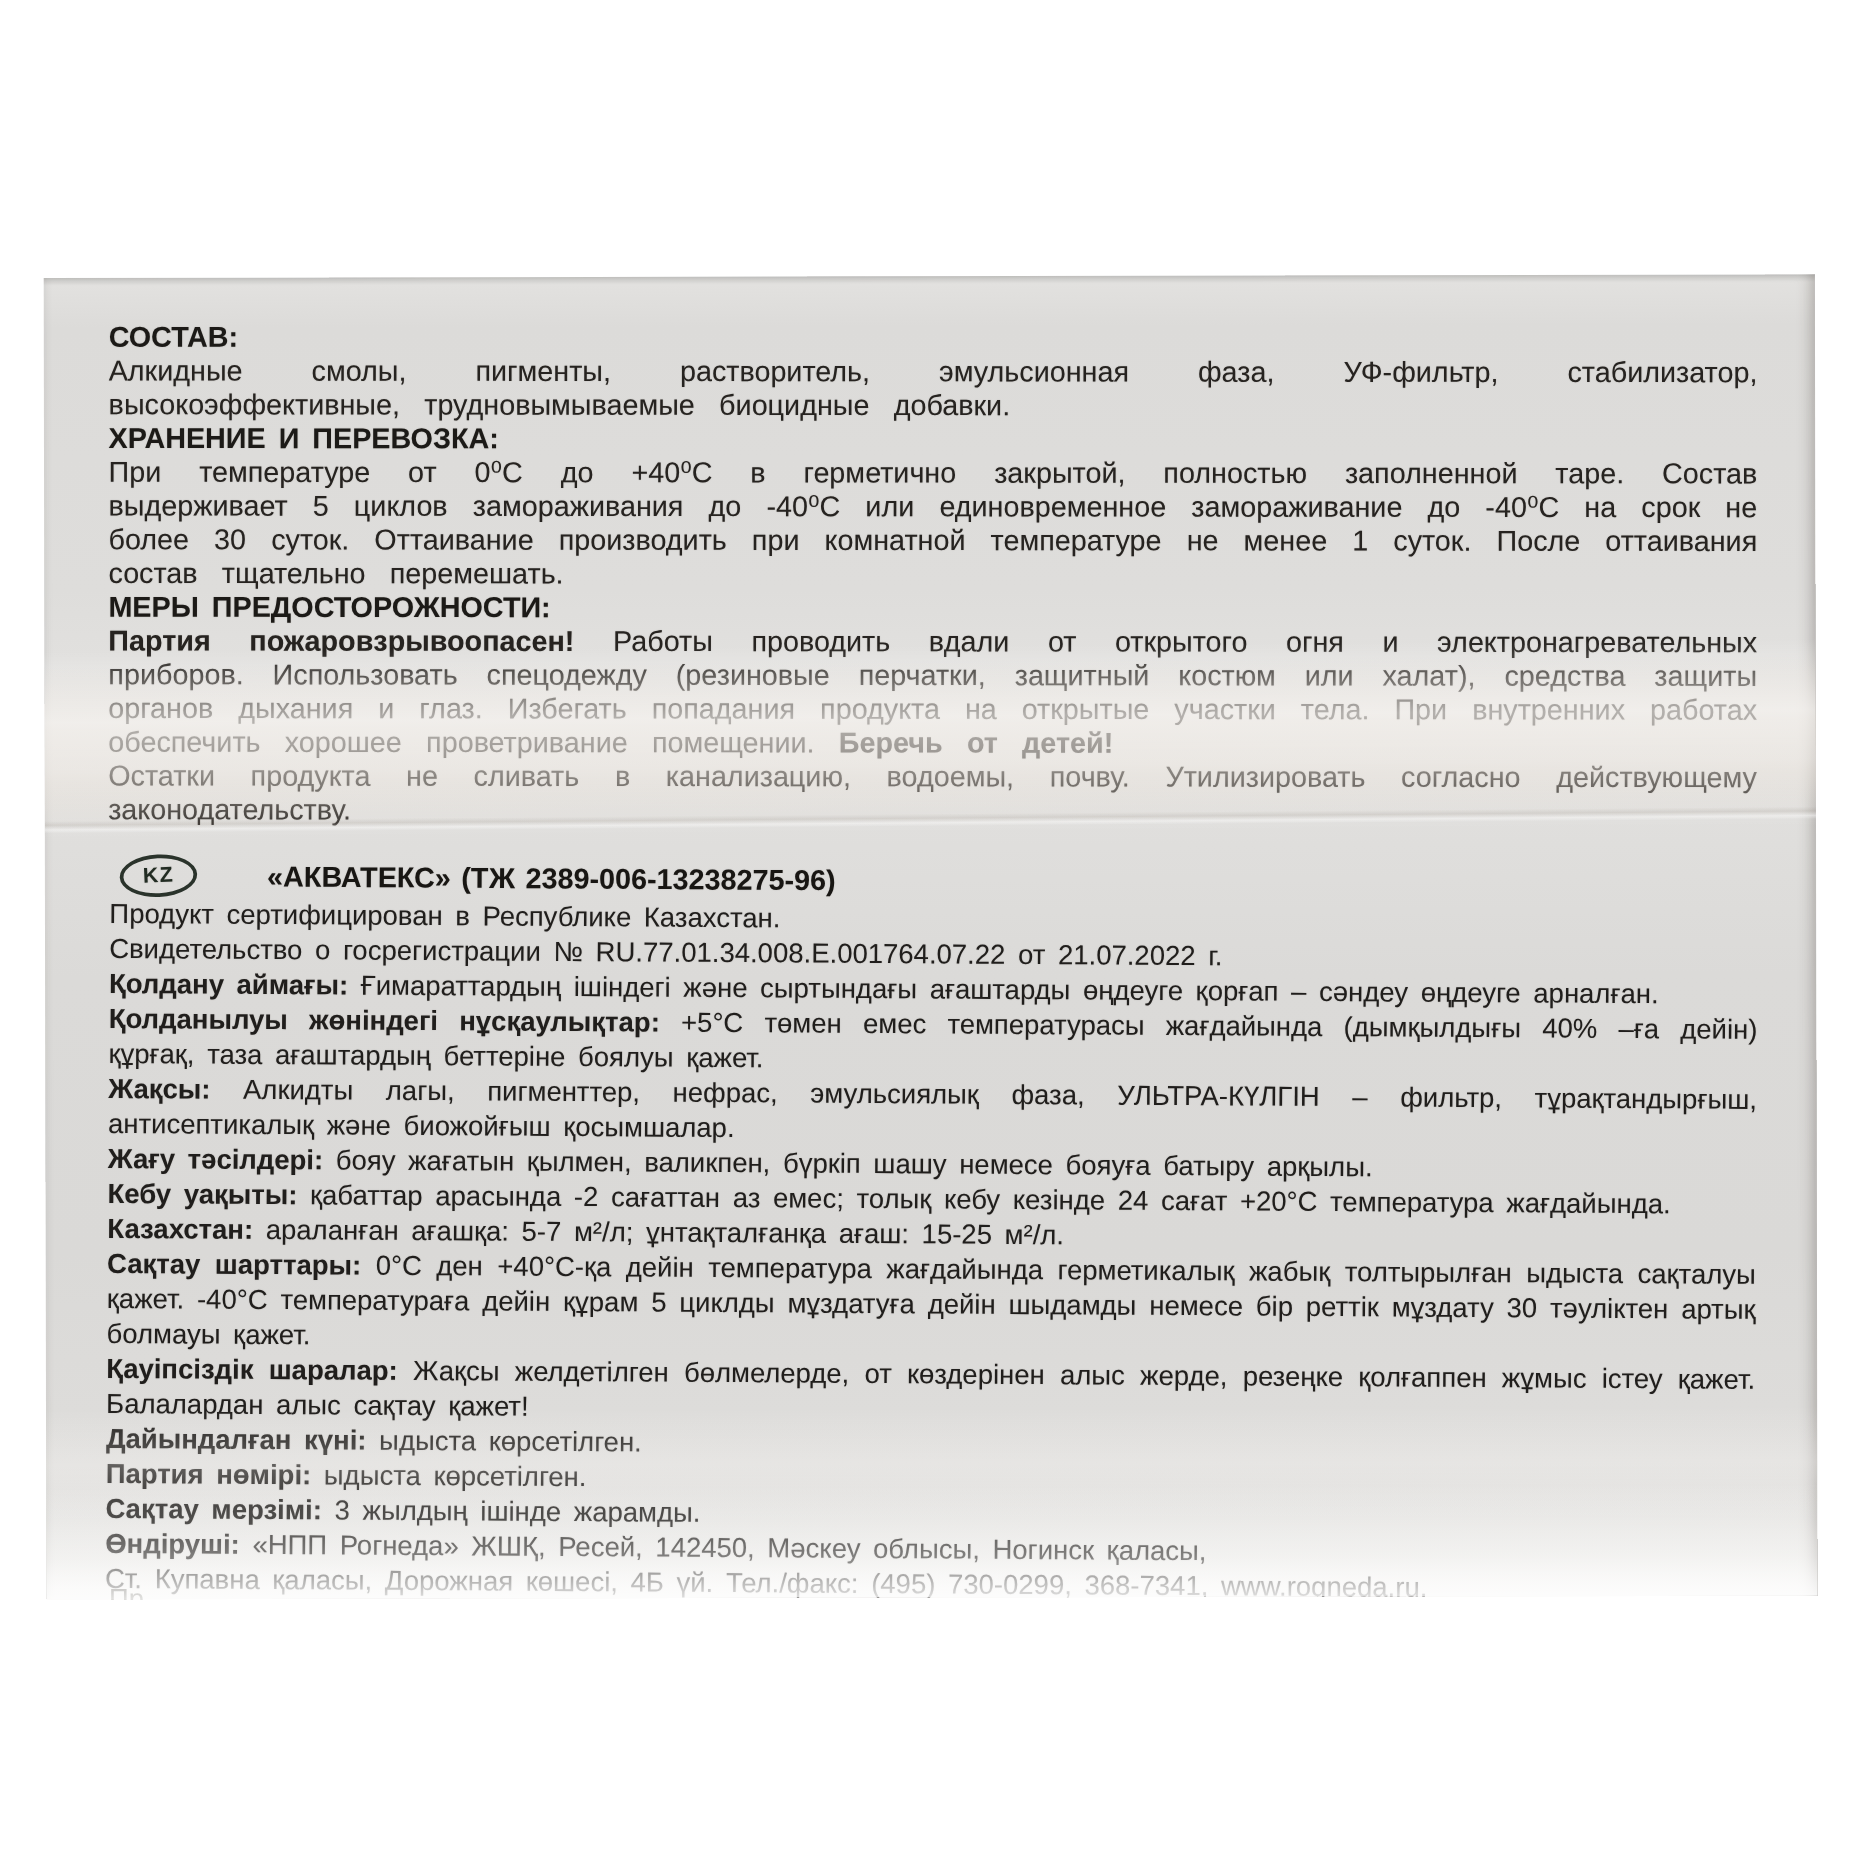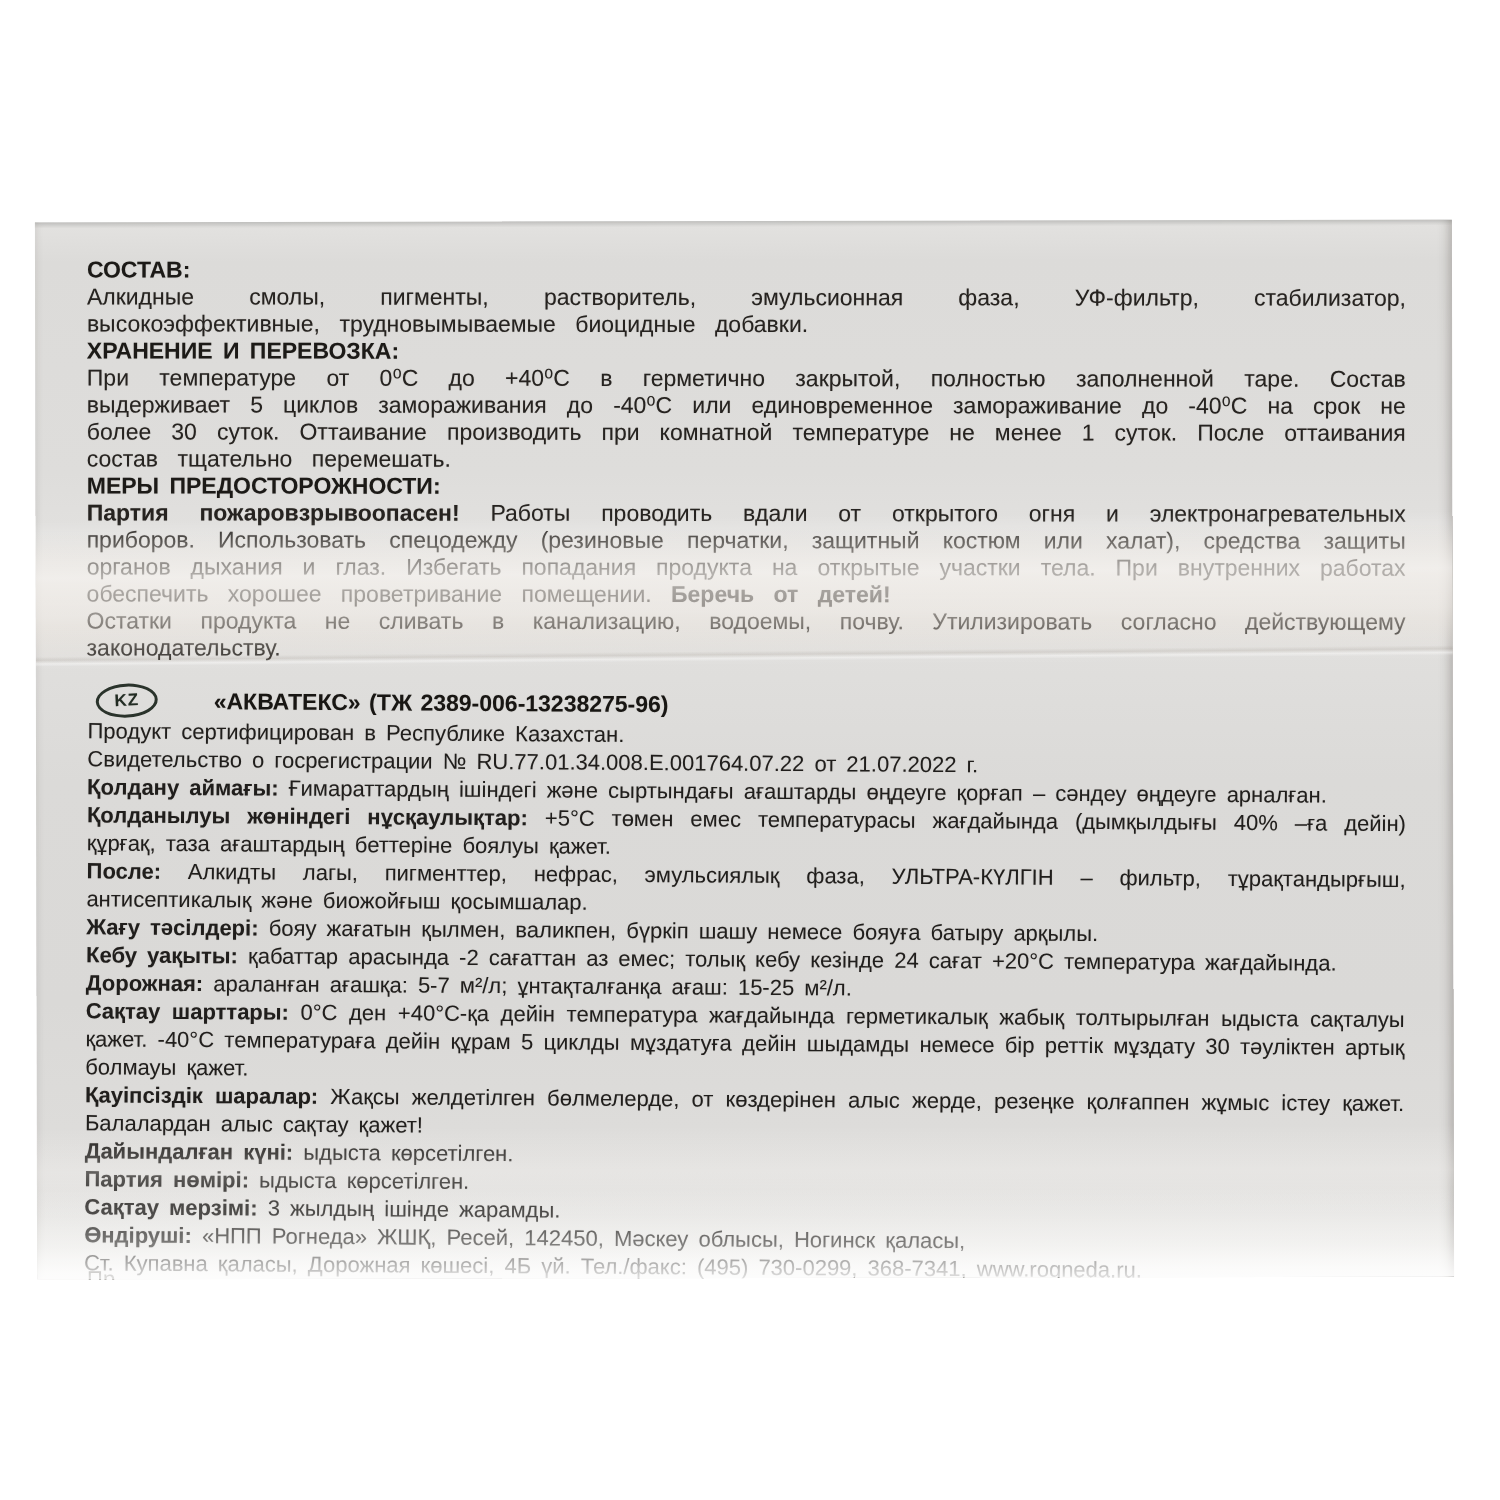--- a/index.html
+++ b/index.html
@@ -159,33 +159,33 @@
 
       <p class="para">
         <b class="lead">Қолдану аймағы:</b>
         <span>Ғимараттардың ішіндегі және сыртындағы ағаштарды өңдеуге қорғап – сәндеу өңдеуге арналған.</span>
       </p>
       <p class="para">
         <b class="lead">Қолданылуы жөніндегі нұсқаулықтар:</b>
         <span>+5°С төмен емес температурасы жағдайында (дымқылдығы 40% –ға дейін) құрғақ, таза ағаштардың беттеріне боялуы қажет.</span>
       </p>
       <p class="para">
-        <b class="lead">После:</b>
+        <b class="lead">Жақсы:</b>
         <span>Алкидты лагы, пигменттер, нефрас, эмульсиялық фаза, УЛЬТРА-КҮЛГІН – фильтр, тұрақтандырғыш, антисептикалық және биожойғыш қосымшалар.</span>
       </p>
       <p class="para">
         <b class="lead">Жағу тәсілдері:</b>
         <span>бояу жағатын қылмен, валикпен, бүркіп шашу немесе бояуға батыру арқылы.</span>
       </p>
       <p class="para">
         <b class="lead">Кебу уақыты:</b>
         <span>қабаттар арасында -2 сағаттан аз емес; толық кебу кезінде 24 сағат +20°С температура жағдайында.</span>
       </p>
       <p class="para">
-        <b class="lead">Дорожная:</b>
+        <b class="lead">Казахстан:</b>
         <span>араланған ағашқа: 5-7 м²/л; ұнтақталғанқа ағаш: 15-25 м²/л.</span>
       </p>
       <p class="para">
         <b class="lead">Сақтау шарттары:</b>
         <span>0°С ден +40°С-қа дейін температура жағдайында герметикалық жабық толтырылған ыдыста сақталуы қажет. -40°С температураға дейін құрам 5 циклды мұздатуға дейін шыдамды немесе бір реттік мұздату 30 тәуліктен артық болмауы қажет.</span>
       </p>
       <p class="para">
         <b class="lead">Қауіпсіздік шаралар:</b>
         <span>Жақсы желдетілген бөлмелерде, от көздерінен алыс жерде, резеңке қолғаппен жұмыс істеу қажет. Балалардан алыс сақтау қажет!</span>
       </p>

